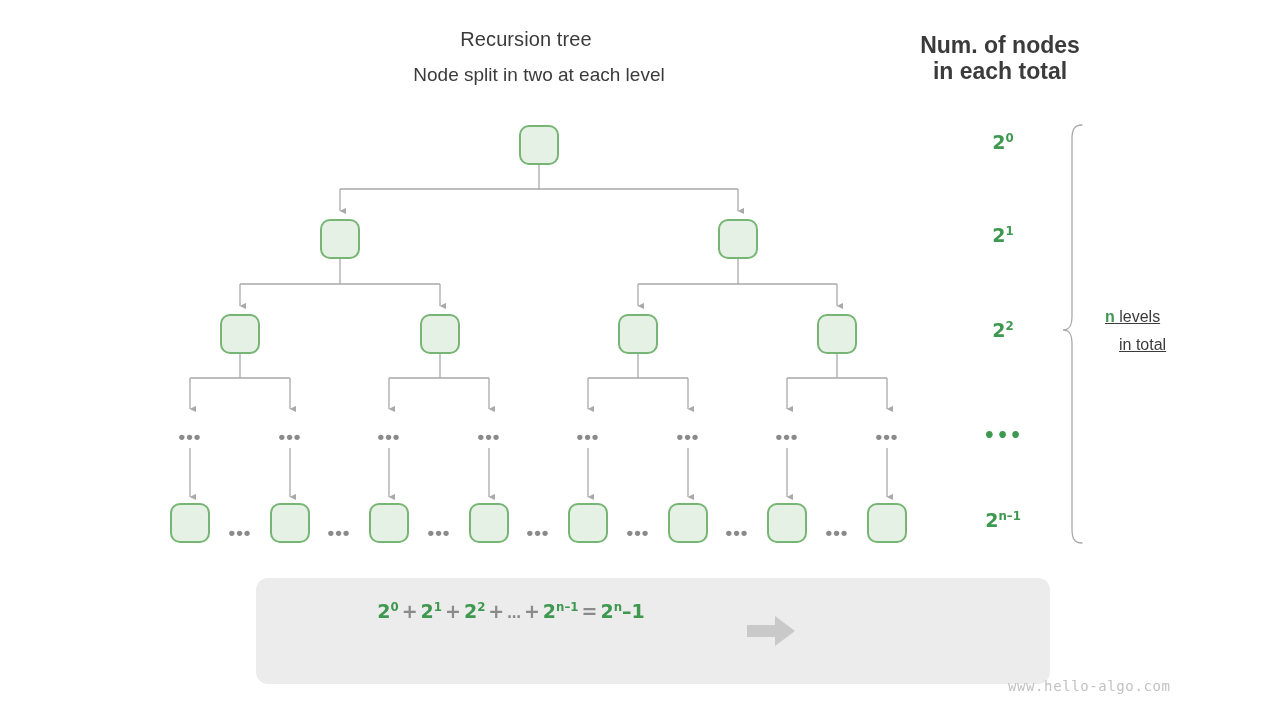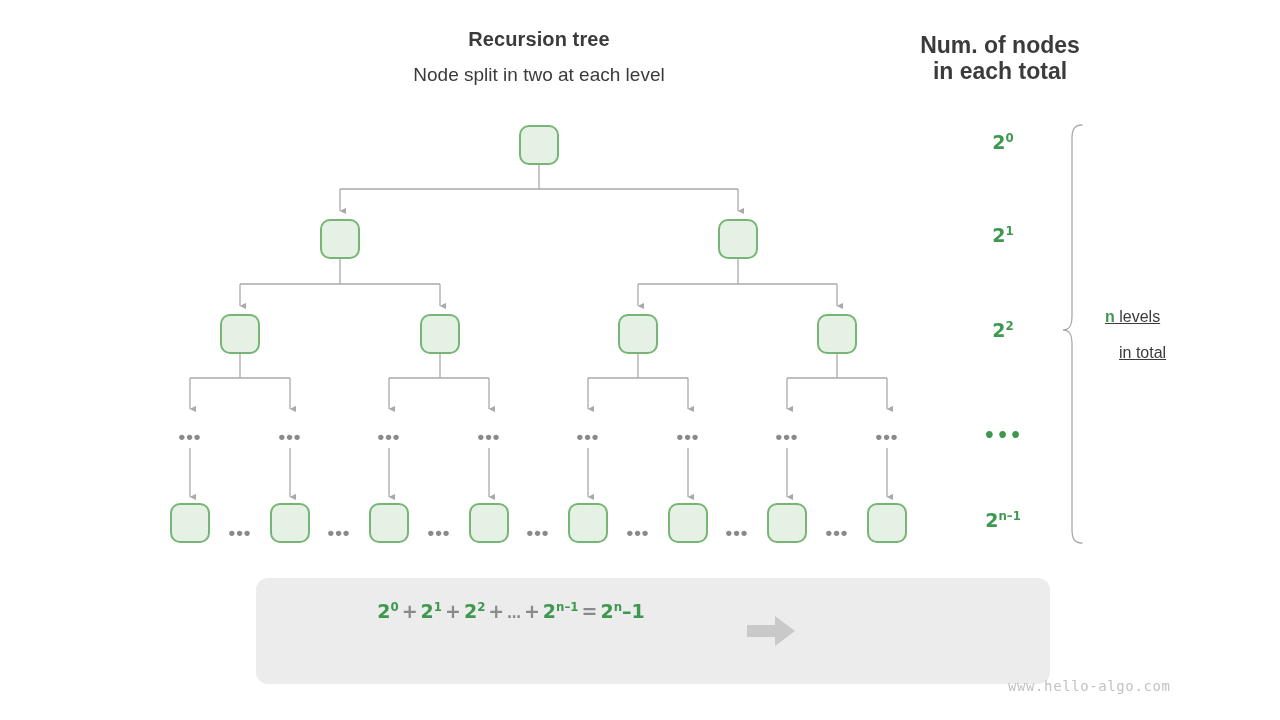--- a/index.html
+++ b/index.html
@@ -18,25 +18,25 @@
   #stage {
     position: absolute;
     left: 0; top: 0;
     width: 1280px;
     height: 720px;
   }
 
   
   .title-main {
     position: absolute;
-    left: 339px; top: 28px;
+    left: 326px; top: 28px;
     width: 400px;
     text-align: center;
     font-size: 20px;
-    font-weight: bold;
+    font-weight: normal;
     color: #3b3b3b;
     letter-spacing: .1px;
   }
   .title-sub {
     position: absolute;
     left: 319px; top: 64px;
     width: 440px;
     text-align: center;
     font-size: 19px;
     font-weight: normal;
@@ -115,21 +115,20 @@
     line-height: 28px;
     text-decoration: underline;
   }
   .levels-note .n {
     color: #3f9850;
     font-weight: bold;
   }
   .levels-note .l2 {
     display: block;
     padding-left: 14px;
-    margin-top: 8px;
   }
 
   
   .sumbox {
     position: absolute;
     left: 256px; top: 578px;
     width: 794px;
     height: 106px;
     background: #ececec;
     border-radius: 12px;

